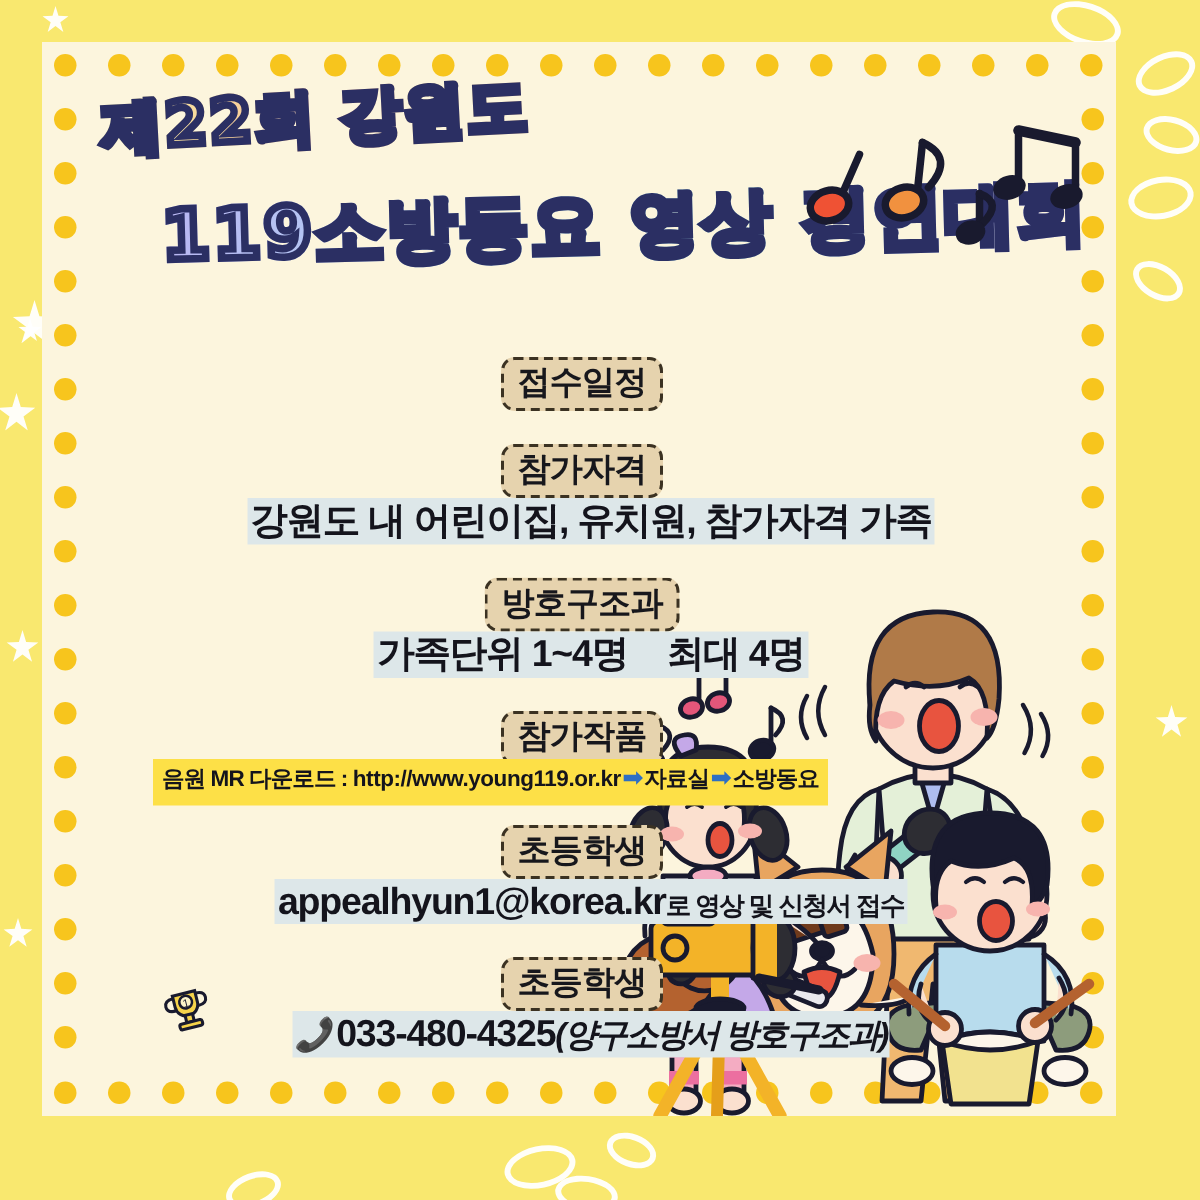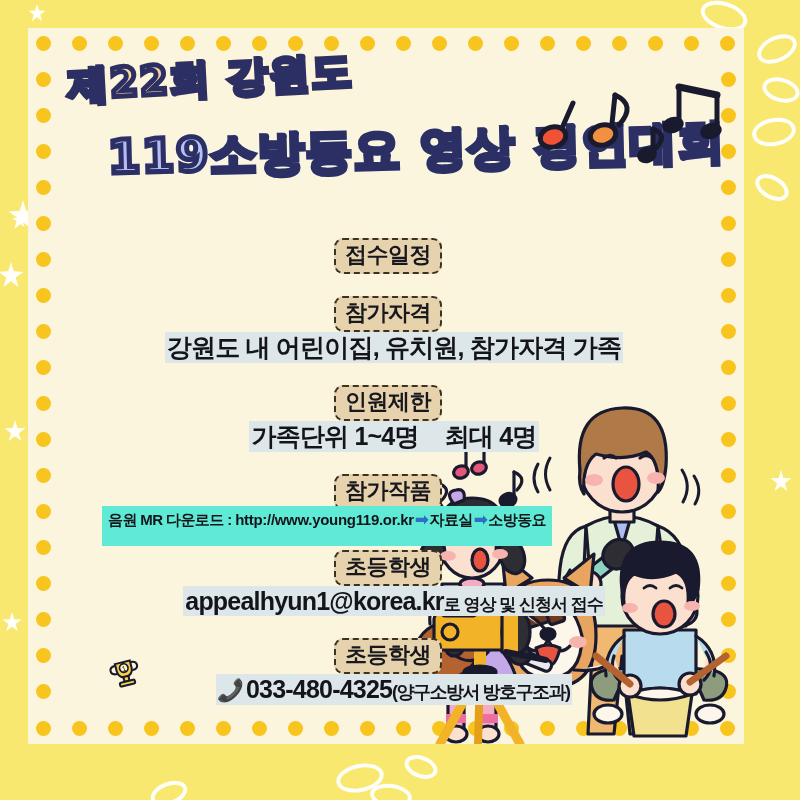--- a/index.html
+++ b/index.html
@@ -155,34 +155,35 @@
 
   
   .phone-icon {
     display: inline-block;
     font-size: 22px;
     transform: scaleX(-1);
     margin-right: 1px;
     color: #14141c;
   }
   .paren {
-    font-size: 18px;
+    font-size: 22px;
     letter-spacing: -1.5px;
+    font-style: italic;
   }
 
   
   #mr-line {
     position: absolute;
     left: 74px;
     top: 478px;
-    background: #5eead4;
+    background: #fde047;
     color: #14141c;
     font-size: 15px;
     font-weight: 700;
-    padding: 3px 6px 16px 6px;
+    padding: 3px 6px 8px 6px;
     letter-spacing: -0.6px;
     white-space: nowrap;
     z-index: 5;
   }
   #mr-line .arrow {
     color: #2d6fc4;
     font-size: 17px;
     margin: 0 1px;
   }
   #mr-line .url { font-weight: 700; letter-spacing: -0.3px; }
@@ -280,21 +281,21 @@
       <div class="row">
         <span class="tag">접수일정</span>
       </div>
 
       <div class="row">
         <span class="tag">참가자격</span>
         <span class="val">강원도 내 어린이집, 유치원, 참가자격 가족</span>
       </div>
 
       <div class="row">
-        <span class="tag">인원제한</span>
+        <span class="tag">방호구조과</span>
         <span class="val"><span>가족단위 1~4명</span><span class="gap"></span><span>최대 4명</span></span>
       </div>
 
       <div class="row">
         <span class="tag">참가작품</span>
       </div>
 
       <div class="row" style="margin-top:40px;">
         <span class="tag">초등학생</span>
         <span class="val"><span>appealhyun1@korea.kr</span><span class="sub">로 영상 및 신청서 접수</span></span>

